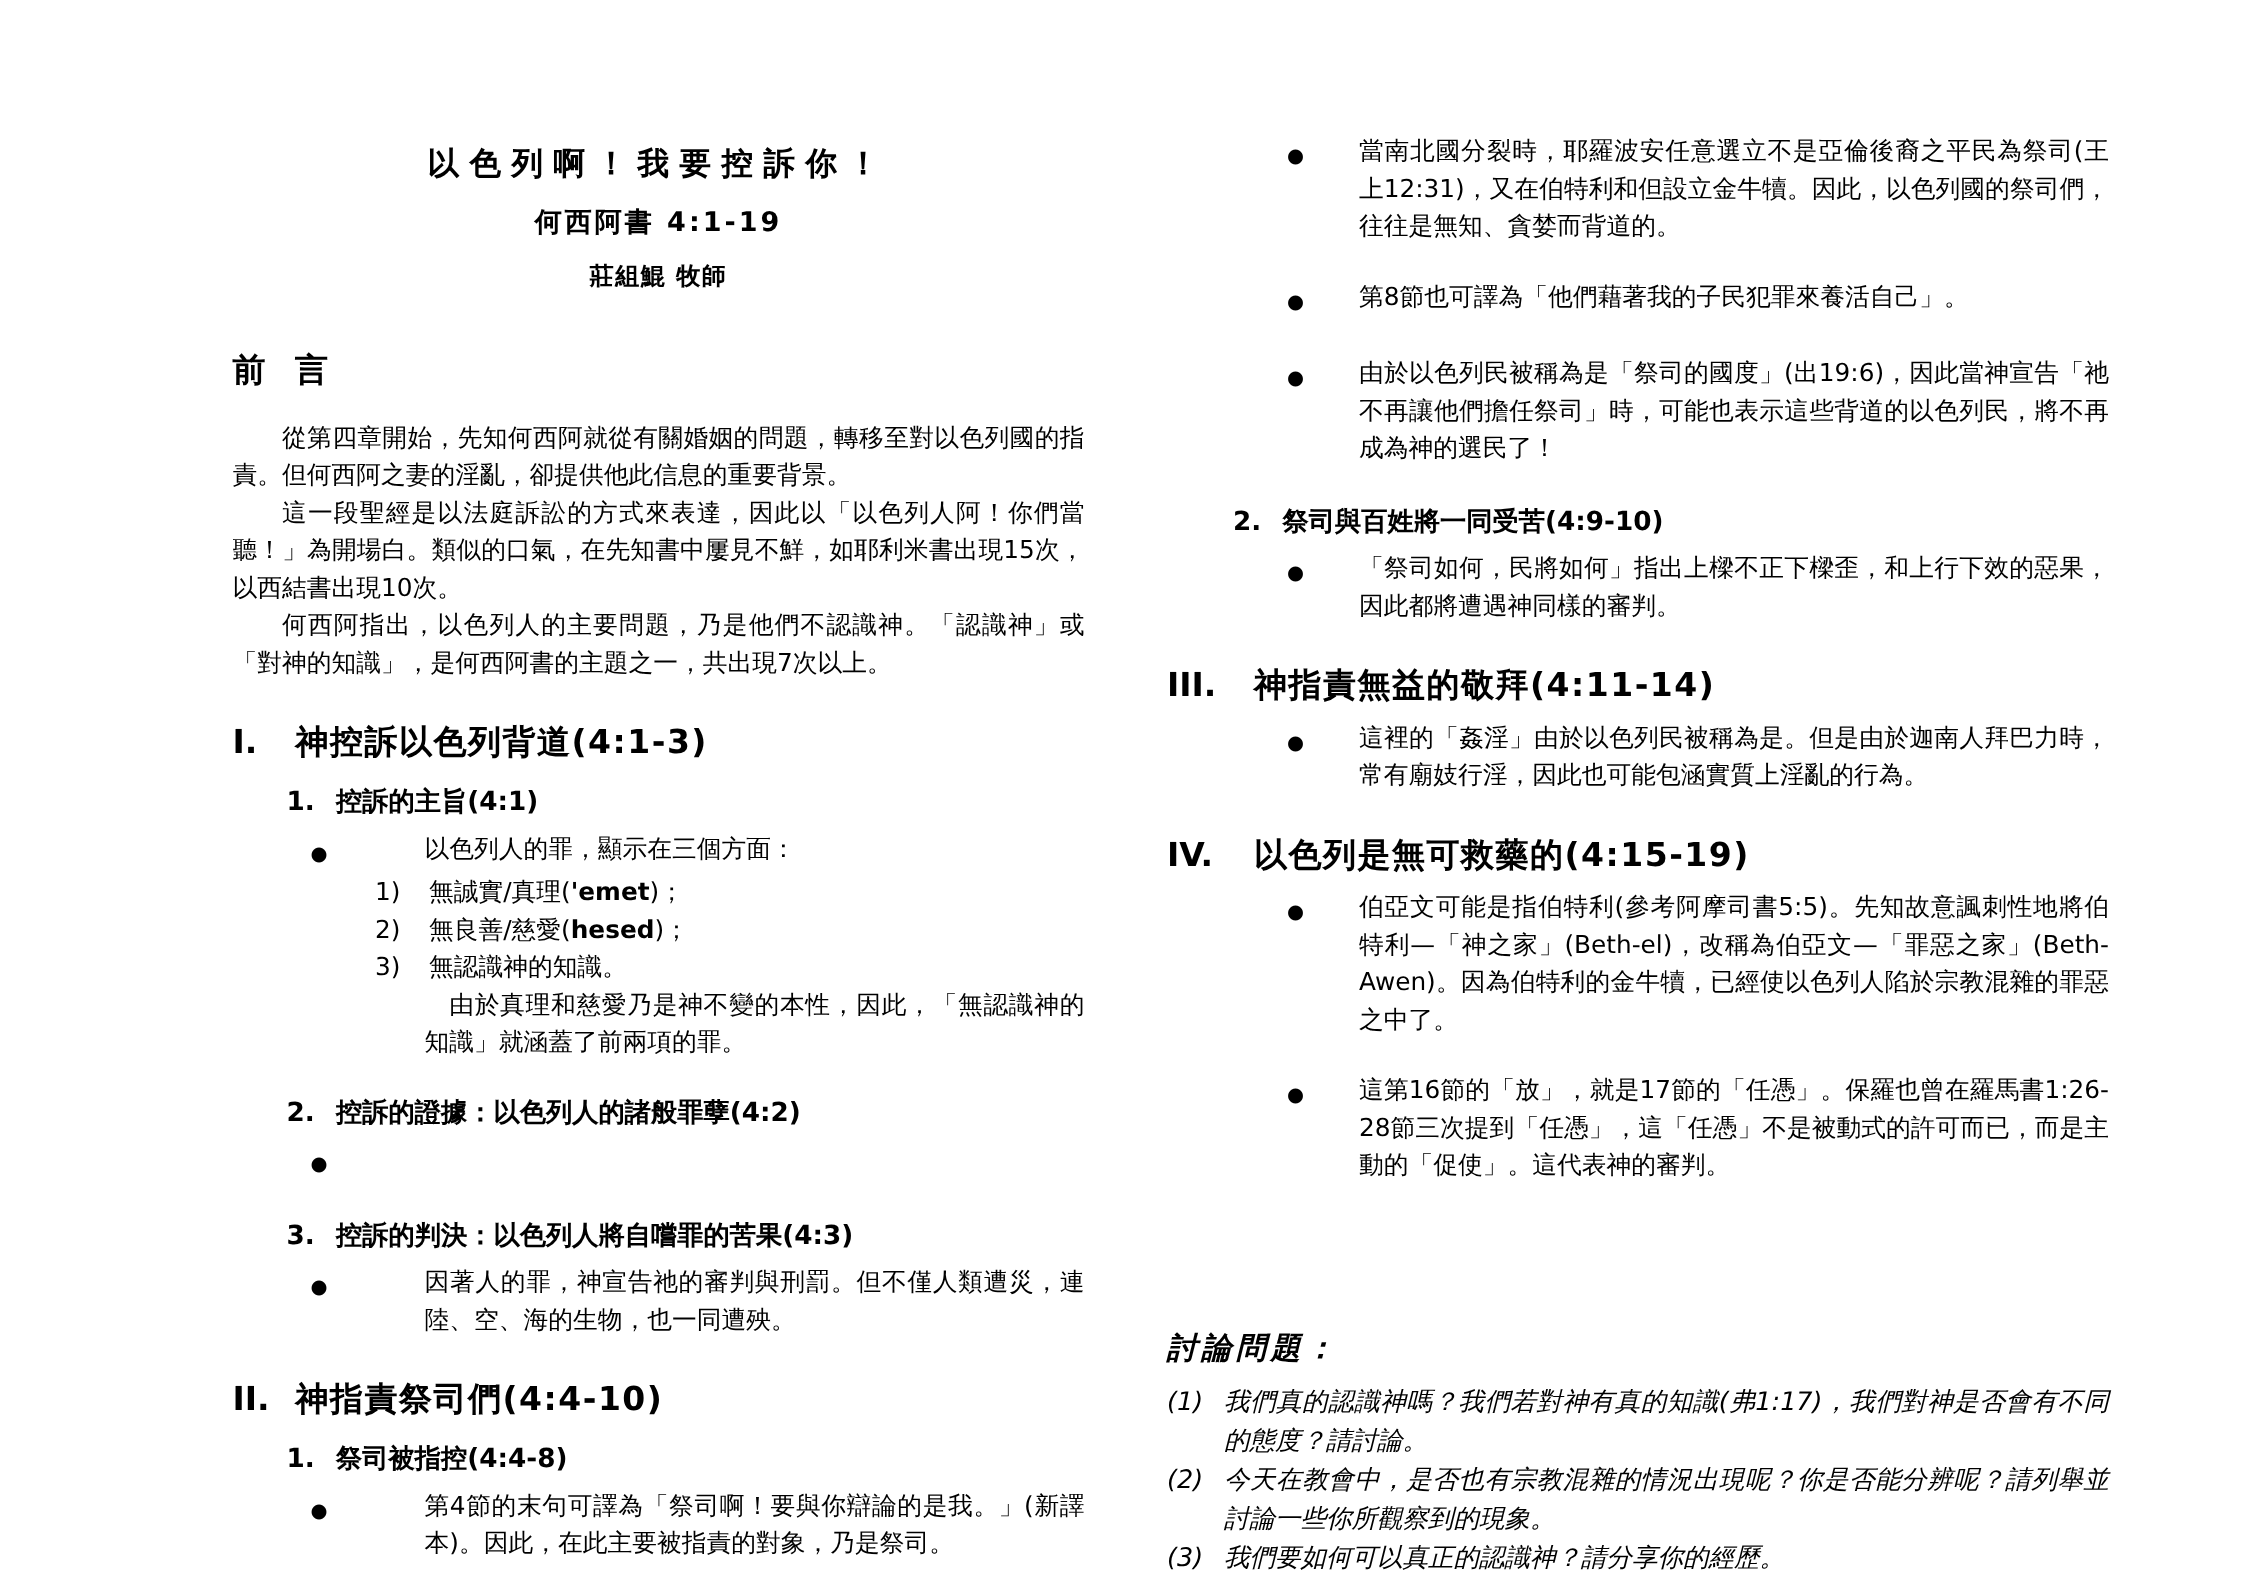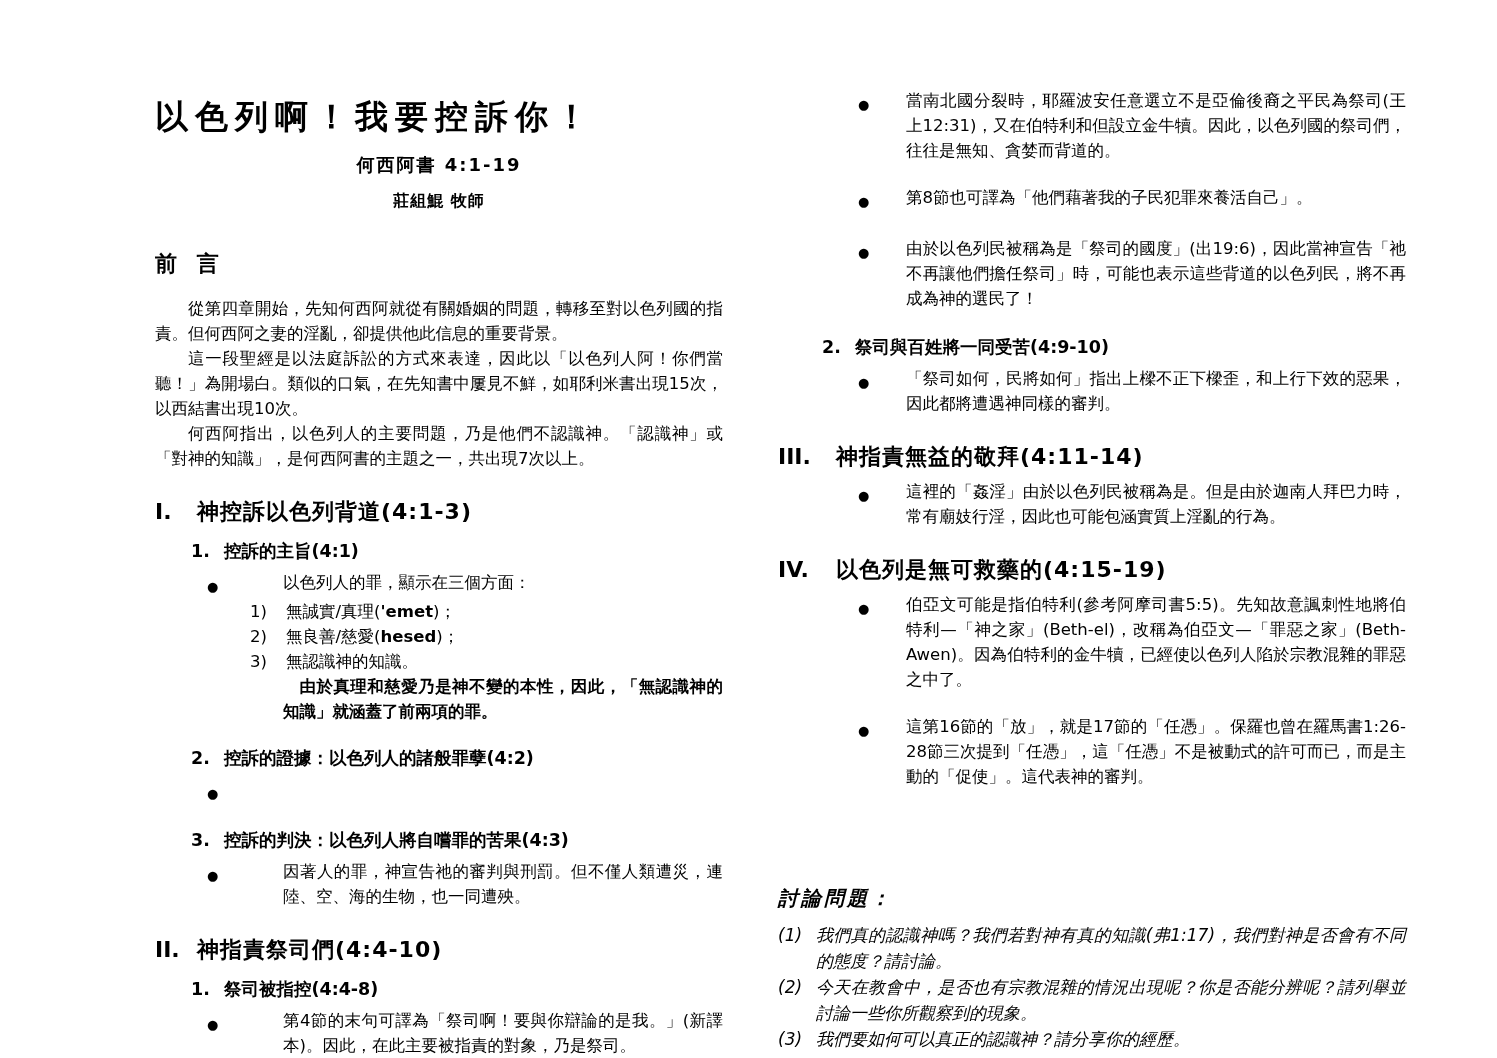--- a/index.html
+++ b/index.html
@@ -26,23 +26,23 @@
     top: 95px;
     width: 568px;
   }
   .col-right {
     position: absolute;
     left: 778px;
     top: 88px;
     width: 628px;
   }
   .doc-title {
-    font-size: 33px;
-    font-weight: 700;
-    text-align: left;
+    font-size: 21px;
+    font-weight: 700;
+    text-align: center;
     letter-spacing: 7px;
     margin: 0;
   }
   .doc-subtitle {
     font-size: 18px;
     font-weight: 700;
     text-align: center;
     letter-spacing: 2px;
     margin-top: 13px;
   }
@@ -111,21 +111,20 @@
     margin-left: 95px;
   }
   .num-label { flex: none; width: 36px; }
   .term { font-weight: 700; }
   .note {
     font-size: 16.5px;
     line-height: 25px;
     margin: 0 0 2px 128px;
     text-indent: 1em;
     text-align: justify;
-    font-weight: bold;
   }
   .disc-heading {
     font-size: 20px;
     font-weight: 700;
     font-style: italic;
     letter-spacing: 3px;
     margin: 96px 0 10px 0;
   }
   .disc-item {
     display: flex;

